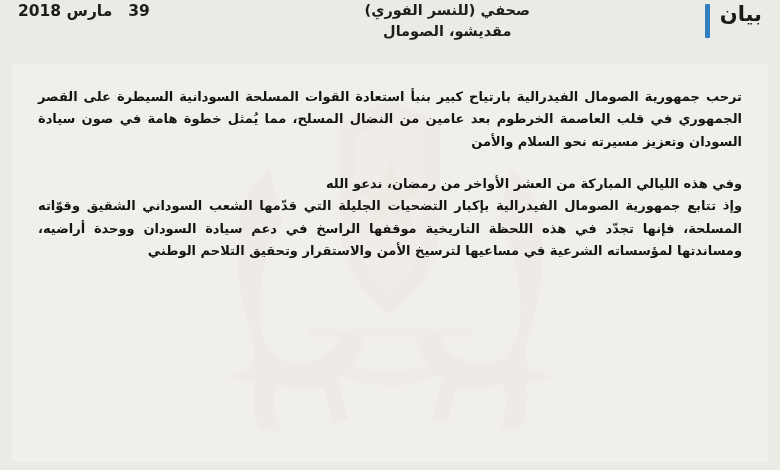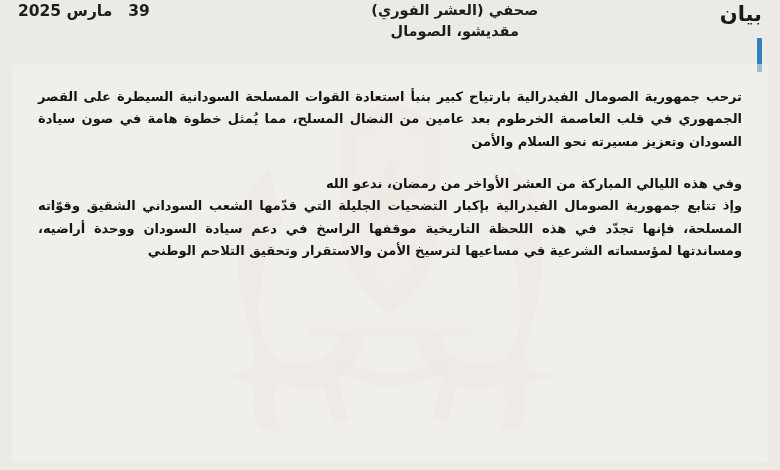--- a/index.html
+++ b/index.html
@@ -40,21 +40,20 @@
     display: flex;
     align-items: flex-start;
     justify-content: space-between;
     direction: rtl;
   }
   .header-right {
     display: flex;
     align-items: flex-start;
     gap: 10px;
     padding-top: 2px;
-    flex-direction: column;
   }
   .statement-badge {
     font-size: 21px;
     font-weight: bold;
     color: #1a1a1a;
     letter-spacing: 0px;
     line-height: 1.1;
     padding-top: 1px;
   }
   .blue-bar {
@@ -142,27 +141,27 @@
   </svg>
 
   <div class="header">
 
     <div class="header-right">
       <div class="statement-badge">بيان</div>
       <div class="blue-bar"></div>
     </div>
 
     <div class="header-center">
-      <div class="line">صحفي (العشر الفوري)</div>
+      <div class="line">صحفي (للنسر الفوري)</div>
       <div class="line">مقديشو، الصومال</div>
     </div>
 
     <div class="header-left">
       <span class="date-day">39</span>
-      <span class="date-rest">مارس 2025</span>
+      <span class="date-rest">مارس 2018</span>
     </div>
 
   </div>
 
   <div class="body-card">
     <p class="para">ترحب جمهورية الصومال الفيدرالية بارتياح كبير بنبأ استعادة القوات المسلحة السودانية السيطرة على القصر الجمهوري في قلب العاصمة الخرطوم بعد عامين من النضال المسلح، مما يُمثل خطوة هامة في صون سيادة السودان وتعزيز مسيرته نحو السلام والأمن</p>
     <p class="para last">وفي هذه الليالي المباركة من العشر الأواخر من رمضان، ندعو الله</p>
     <p class="para">وإذ تتابع جمهورية الصومال الفيدرالية بإكبار التضحيات الجليلة التي قدّمها الشعب السوداني الشقيق وقوّاته المسلحة، فإنها تجدّد في هذه اللحظة التاريخية موقفها الراسخ في دعم سيادة السودان ووحدة أراضيه، ومساندتها لمؤسساته الشرعية في مساعيها لترسيخ الأمن والاستقرار وتحقيق التلاحم الوطني</p>
   </div>
 

